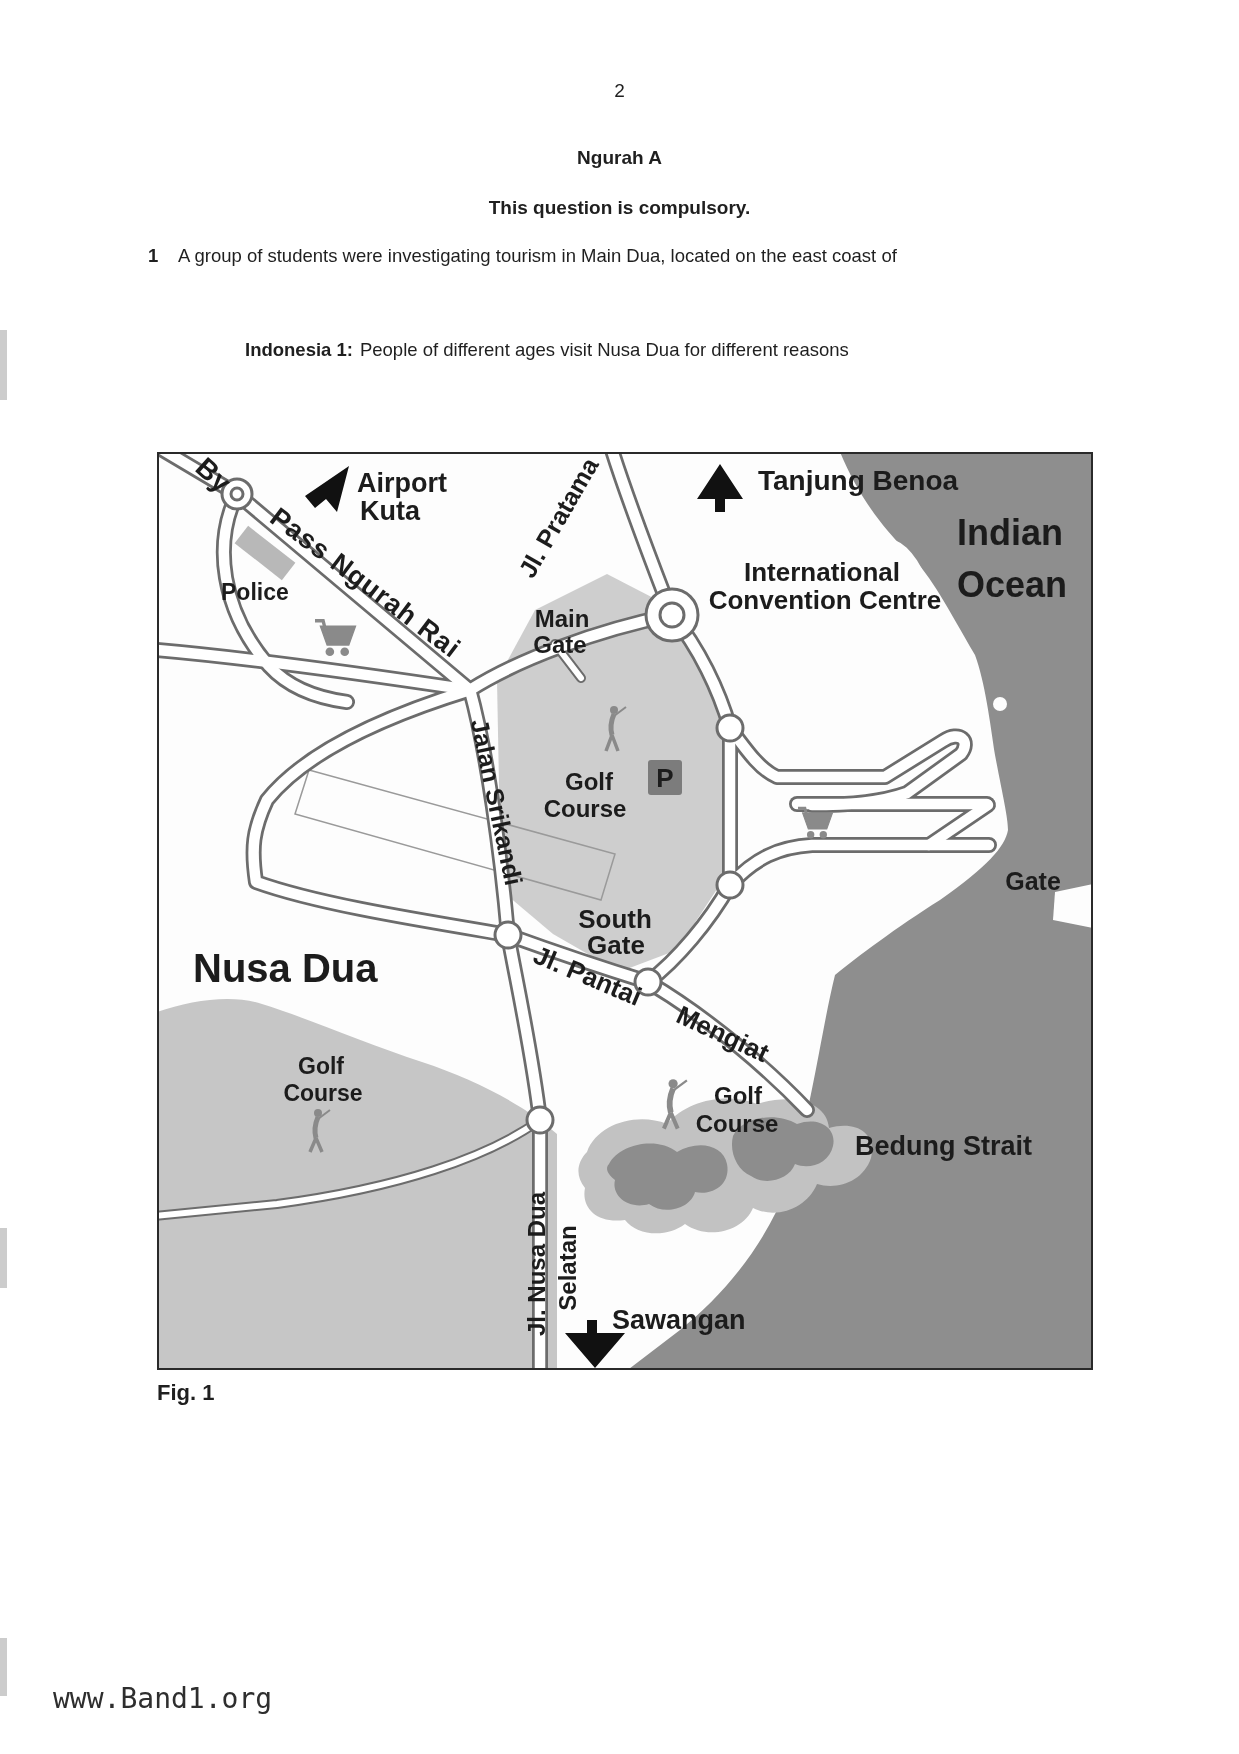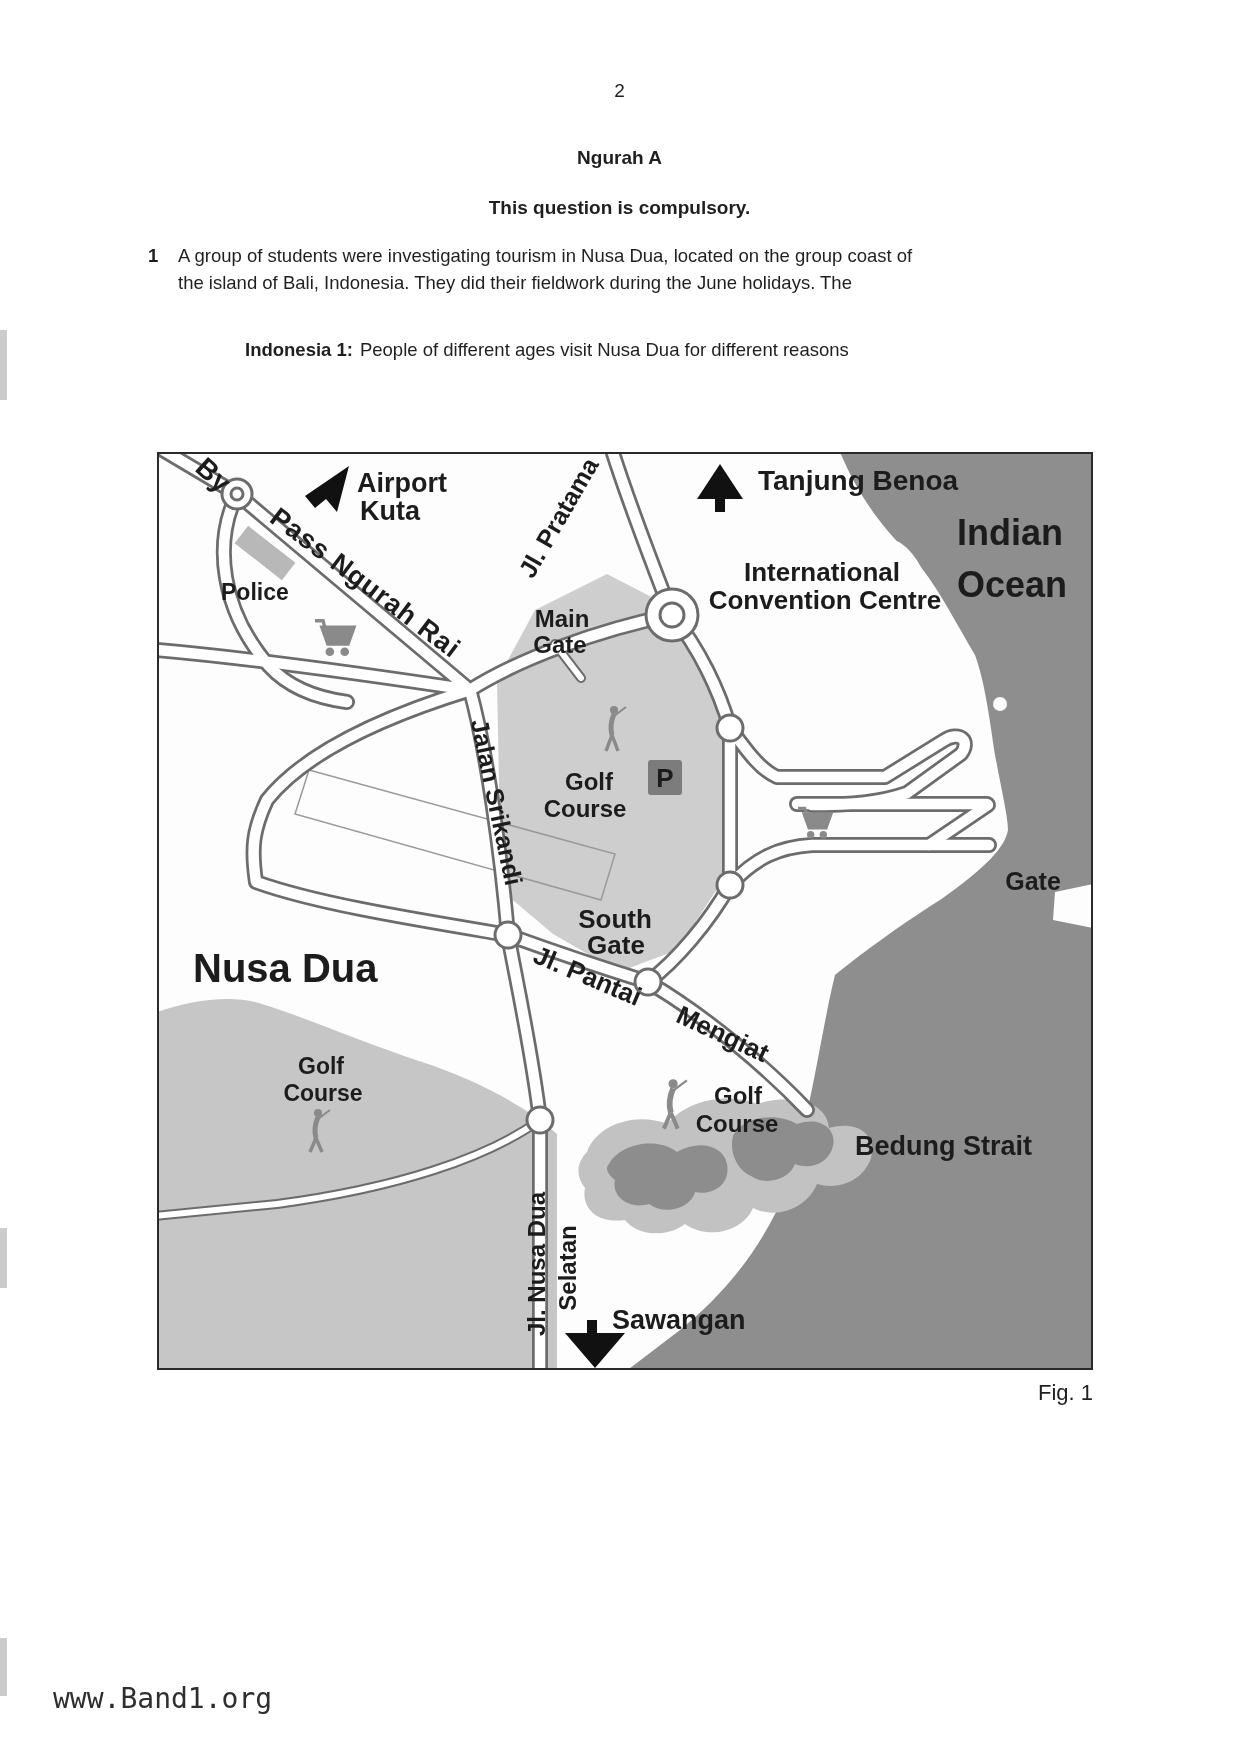--- a/index.html
+++ b/index.html
@@ -8,22 +8,22 @@
   .center-line{position:absolute;left:0;width:100%;text-align:center;}
   #page-number{top:80px;font-size:19px;}
   #section-heading{top:147px;font-size:19px;font-weight:bold;}
   #compulsory{top:197px;font-size:19px;font-weight:bold;}
   #question{position:absolute;left:148px;top:242px;width:840px;font-size:18.5px;line-height:27px;}
   #qnum{position:absolute;left:0;top:0;font-weight:bold;}
   #qlines{margin-left:30px;}
   #hypotheses{position:absolute;left:245px;top:336px;font-size:18.5px;line-height:27.5px;}
   .hyp-label{font-weight:bold;margin-right:7px;}
   #map-wrap{position:absolute;left:157px;top:452px;width:936px;height:918px;}
-  #fig-caption{position:absolute;left:157px;top:1380px;width:936px;text-align:right;
-               font-size:22px;font-weight:normal;}
+  #fig-caption{position:absolute;left:157px;top:1380px;width:936px;text-align:left;
+               font-size:22px;font-weight:bold;}
   #footer-url{position:absolute;left:53px;top:1682px;font-family:"DejaVu Sans Mono",monospace;
               font-size:28px;color:#2e2e2e;}
   .edge-strip{position:absolute;left:0;width:7px;background:#cccccc;}
   svg text{font-family:"Liberation Sans",sans-serif;font-weight:bold;fill:#1c1c1c;}
 </style>
 </head>
 <body>
 
 <div id="page">
 
@@ -31,22 +31,21 @@
   <div class="edge-strip" style="top:1228px;height:60px;"></div>
   <div class="edge-strip" style="top:1638px;height:58px;"></div>
 
   <div id="page-number" class="center-line">2</div>
   <div id="section-heading" class="center-line">Ngurah A</div>
   <div id="compulsory" class="center-line">This question is compulsory.</div>
 
   <div id="question">
     <span id="qnum">1</span>
     <div id="qlines">
-      <div>A group of students were investigating tourism in Nusa Dua, located on the group coast of</div>
-      <div>the island of Bali, Indonesia. They did their fieldwork during the June holidays.  The</div>
+      <div>A group of students were investigating tourism in Main Dua, located on the east coast of</div>
     </div>
   </div>
 
   <div id="hypotheses">
     <div>
       <span class="hyp-label">Indonesia 1:</span><span>People of different ages visit Nusa Dua for different reasons</span>
     </div>
   </div>
 
   <div id="map-wrap">

